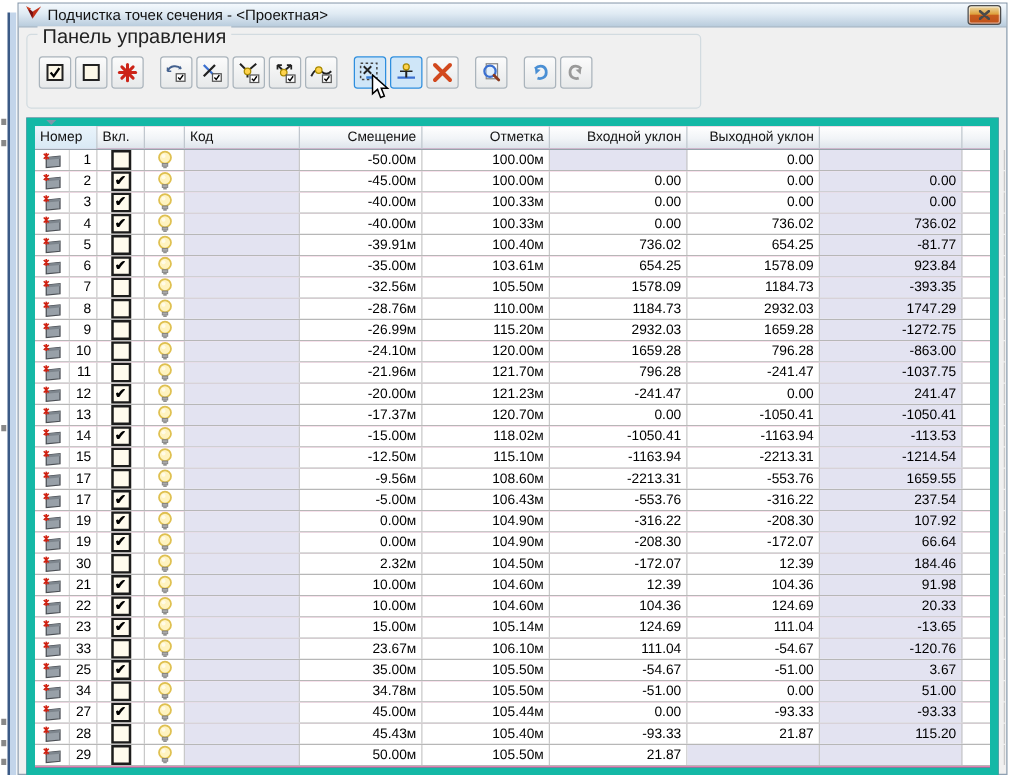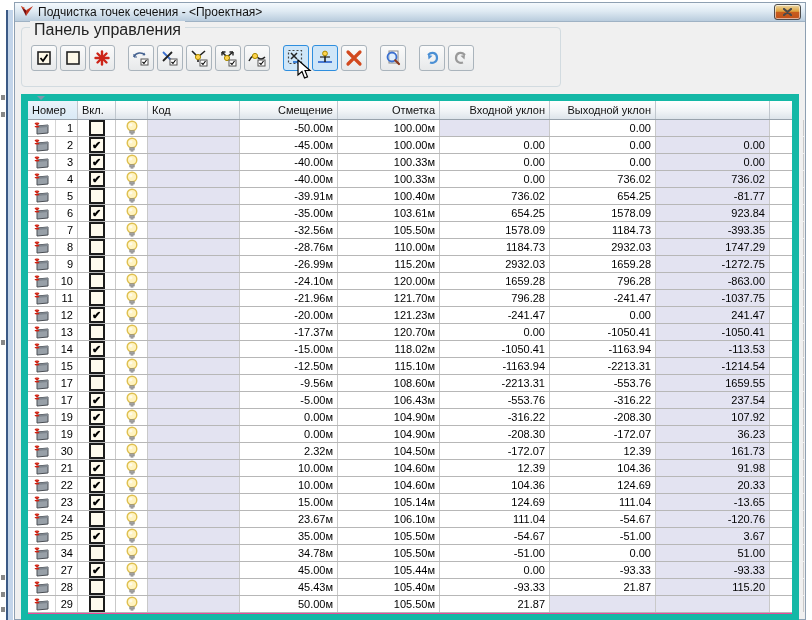--- a/index.html
+++ b/index.html
@@ -798,21 +798,21 @@
                 <circle cx="4.8" cy="4.8" r="1.6" fill="#fffbe8"></circle>
                 <rect x="3.8" y="10.8" width="4.4" height="2.2" fill="#aaaaaa" stroke="#808080" stroke-width="0.7"></rect>
                 <rect x="4.6" y="13.2" width="2.8" height="1.4" fill="#909090"></rect>
               </svg>
             </div>
             <div class="c lav"></div>
             <div class="c num">0.00м</div>
             <div class="c num">104.90м</div>
             <div class="c num">-208.30</div>
             <div class="c num">-172.07</div>
-            <div class="c num lav">36.23</div>
+            <div class="c num lav">66.64</div>
             <div class="c"></div>
           </div>
           <div class="trow">
             <div class="c c-icon">
               <svg width="16" height="13" viewBox="0 0 16 13">
                 <polygon points="3,4 14,3 14,11 3,12" fill="#98a0a8" stroke="#4a4e54" stroke-width="1"></polygon>
                 <polygon points="3,4 14,3 14,5 3,6" fill="#7d858d"></polygon>
                 <g stroke="#d02010" stroke-width="1.3">
                   <path d="M1,1 L5,5 M5,1 L1,5 M3,0.2 L3,5.8"></path>
                 </g>
@@ -828,21 +828,21 @@
                 <circle cx="4.8" cy="4.8" r="1.6" fill="#fffbe8"></circle>
                 <rect x="3.8" y="10.8" width="4.4" height="2.2" fill="#aaaaaa" stroke="#808080" stroke-width="0.7"></rect>
                 <rect x="4.6" y="13.2" width="2.8" height="1.4" fill="#909090"></rect>
               </svg>
             </div>
             <div class="c lav"></div>
             <div class="c num">2.32м</div>
             <div class="c num">104.50м</div>
             <div class="c num">-172.07</div>
             <div class="c num">12.39</div>
-            <div class="c num lav">161.73</div>
+            <div class="c num lav">184.46</div>
             <div class="c"></div>
           </div>
           <div class="trow">
             <div class="c c-icon">
               <svg width="16" height="13" viewBox="0 0 16 13">
                 <polygon points="3,4 14,3 14,11 3,12" fill="#98a0a8" stroke="#4a4e54" stroke-width="1"></polygon>
                 <polygon points="3,4 14,3 14,5 3,6" fill="#7d858d"></polygon>
                 <g stroke="#d02010" stroke-width="1.3">
                   <path d="M1,1 L5,5 M5,1 L1,5 M3,0.2 L3,5.8"></path>
                 </g>
@@ -931,21 +931,21 @@
           <div class="trow">
             <div class="c c-icon">
               <svg width="16" height="13" viewBox="0 0 16 13">
                 <polygon points="3,4 14,3 14,11 3,12" fill="#98a0a8" stroke="#4a4e54" stroke-width="1"></polygon>
                 <polygon points="3,4 14,3 14,5 3,6" fill="#7d858d"></polygon>
                 <g stroke="#d02010" stroke-width="1.3">
                   <path d="M1,1 L5,5 M5,1 L1,5 M3,0.2 L3,5.8"></path>
                 </g>
               </svg>
             </div>
-            <div class="c c-num">24</div>
+            <div class="c c-num">33</div>
             <div class="c c-chk">
               <span class="cb"></span>
             </div>
             <div class="c c-bulb">
               <svg width="12" height="16" viewBox="0 0 12 16">
                 <circle cx="6" cy="6" r="4.8" fill="#fff3c0" stroke="#dfc050" stroke-width="1.4"></circle>
                 <circle cx="4.8" cy="4.8" r="1.6" fill="#fffbe8"></circle>
                 <rect x="3.8" y="10.8" width="4.4" height="2.2" fill="#aaaaaa" stroke="#808080" stroke-width="0.7"></rect>
                 <rect x="4.6" y="13.2" width="2.8" height="1.4" fill="#909090"></rect>
               </svg>

